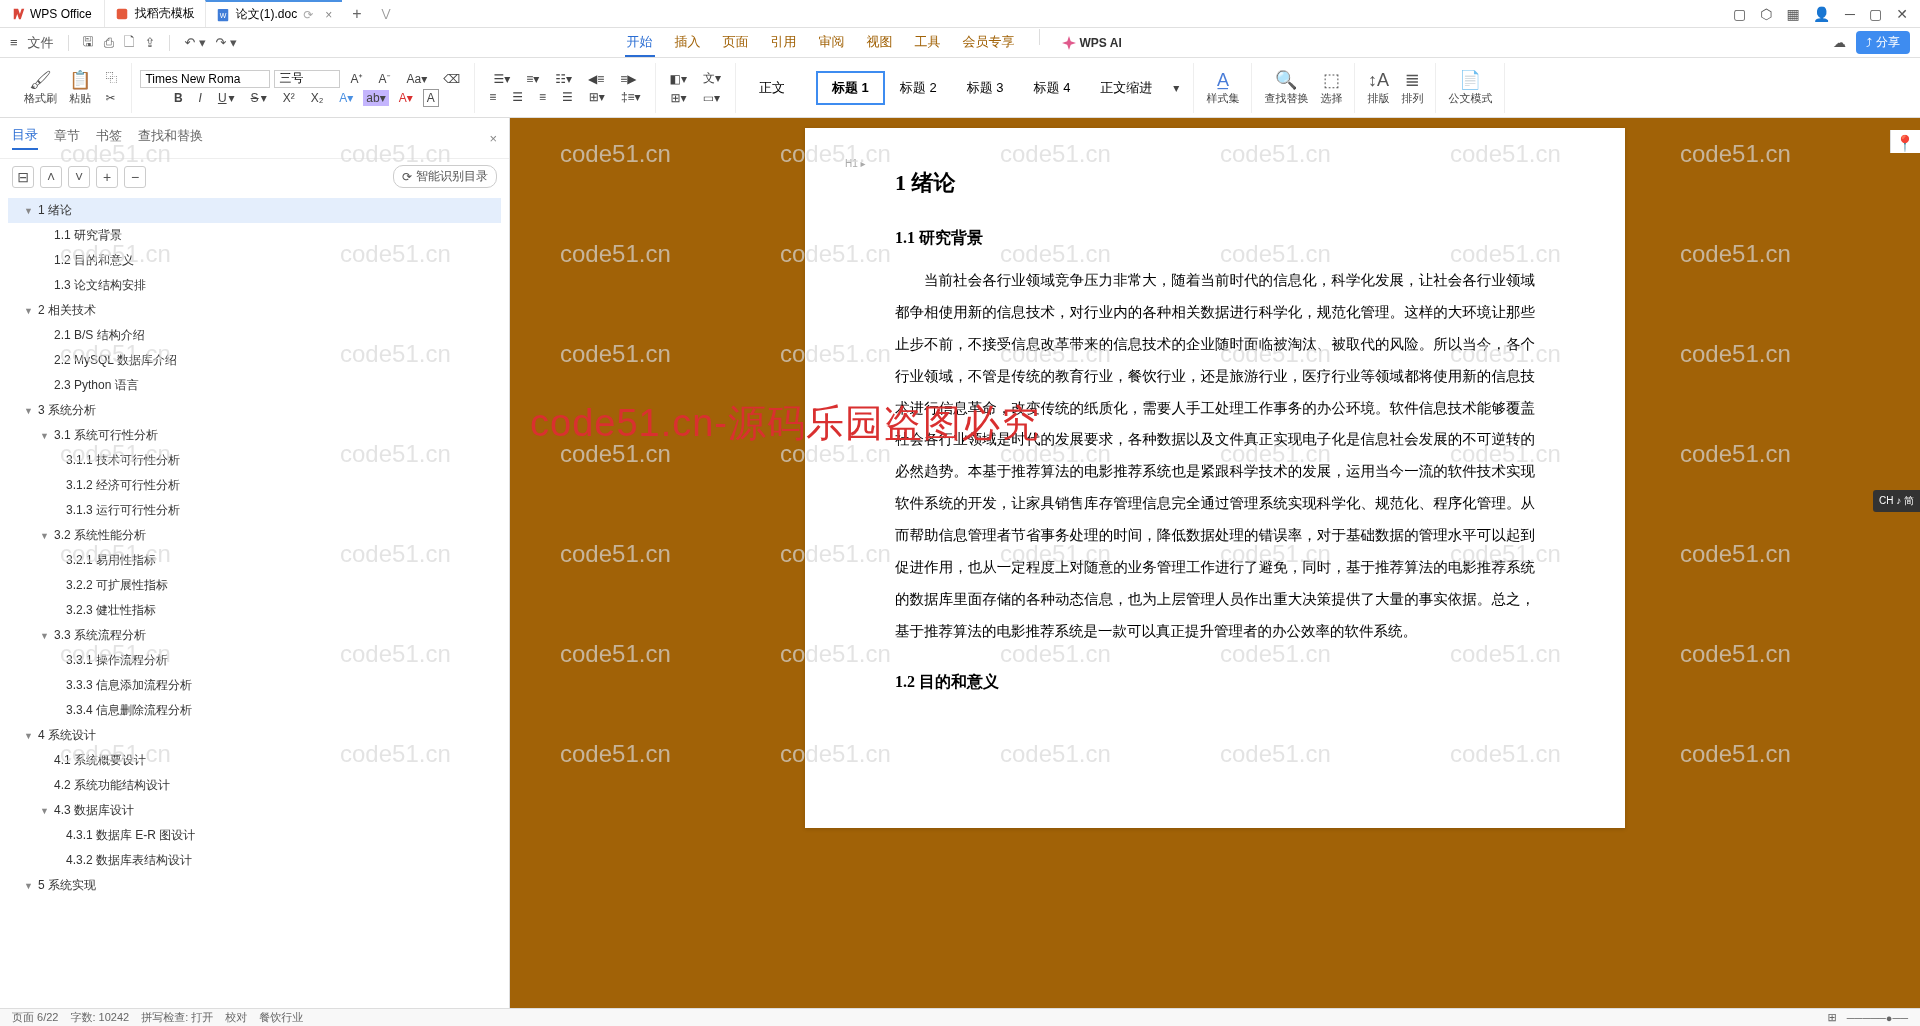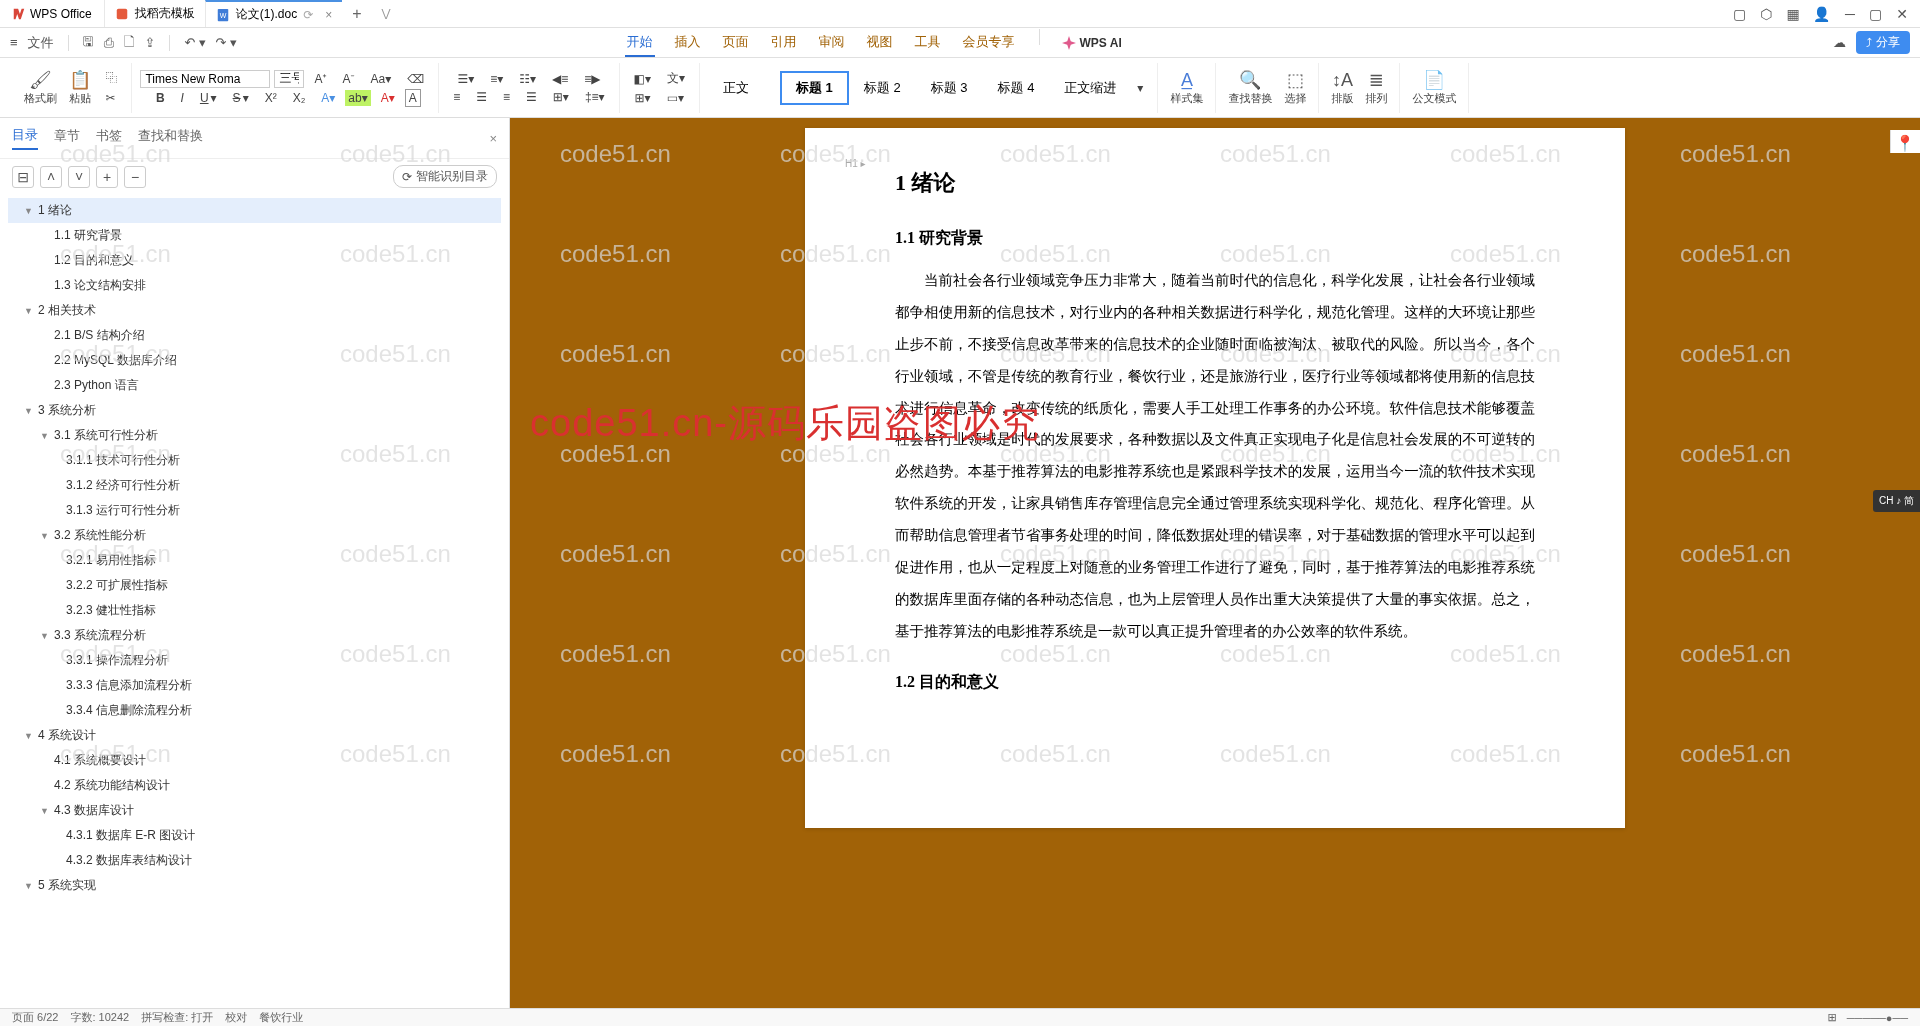--- a/index.html
+++ b/index.html
@@ -31,21 +31,21 @@
 .share-btn { background: #3e8cf0; color: #fff; padding: 3px 10px; border-radius: 4px; font-size: 12px; display: flex; align-items: center; gap: 4px; cursor: pointer; }
 
 
 .ribbon { height: 60px; background: #fff; display: flex; align-items: center; padding: 0 12px; border-bottom: 1px solid #ddd; }
 .ribbon-group { display: flex; flex-direction: column; align-items: center; padding: 0 8px; border-right: 1px solid #eee; height: 50px; justify-content: center; }
 .ribbon-group.horizontal { flex-direction: row; gap: 4px; }
 .ribbon-btn { display: flex; flex-direction: column; align-items: center; font-size: 11px; color: #444; cursor: pointer; padding: 2px 4px; }
 .ribbon-btn .icon { font-size: 18px; color: #555; }
 .small-btn { font-size: 12px; padding: 2px 6px; cursor: pointer; color: #444; display: inline-flex; align-items: center; gap: 2px; }
 .font-select { border: 1px solid #ccc; font-size: 12px; padding: 1px 4px; width: 130px; background: #fff; }
-.size-select { border: 1px solid #ccc; font-size: 12px; padding: 1px 4px; width: 30px; background: #fff; }
+.size-select { border: 1px solid #ccc; font-size: 12px; padding: 1px 4px; width: 66px; background: #fff; }
 .heading-btn { border: 1px solid transparent; padding: 6px 14px; font-size: 13px; cursor: pointer; }
 .heading-btn.active { border: 2px solid #3e8cf0; }
 .ribbon-row { display: flex; gap: 4px; align-items: center; }
 .ribbon-stack { display: flex; flex-direction: column; gap: 2px; }
 
 
 .navpane { position: absolute; left: 0; top: 118px; width: 510px; height: calc(100% - 118px - 18px); background: #fff; border-right: 1px solid #ddd; display: flex; flex-direction: column; }
 .nav-tabs { display: flex; gap: 16px; padding: 8px 12px; border-bottom: 1px solid #eee; font-size: 13px; align-items: center; }
 .nav-tab { color: #666; cursor: pointer; padding-bottom: 4px; }
 .nav-tab.active { color: #2a6dd3; border-bottom: 2px solid #2a6dd3; }
@@ -191,21 +191,21 @@
           <b>B</b>
         </span>
       <span class="small-btn">
           <i>I</i>
         </span>
       <span class="small-btn"><u>U</u>▾</span>
       <span class="small-btn"><s>S</s>▾</span>
       <span class="small-btn">X²</span>
       <span class="small-btn">X₂</span>
       <span class="small-btn" style="color:#4a90e2;">A▾</span>
-      <span class="small-btn" style="background:#bef264;padding:1px 3px;">ab▾</span>
+      <span class="small-btn" style="background:#c4b5fd;padding:1px 3px;">ab▾</span>
       <span class="small-btn" style="color:#d93030;">A▾</span>
       <span class="small-btn" style="border:1px solid #999;padding:1px 3px;">A</span>
     </div>
   </div>
   <div class="ribbon-group">
     <div class="ribbon-row">
       <span class="small-btn">☰▾</span>
       <span class="small-btn">≡▾</span>
       <span class="small-btn">☷▾</span>
       <span class="small-btn">◀≡</span>

